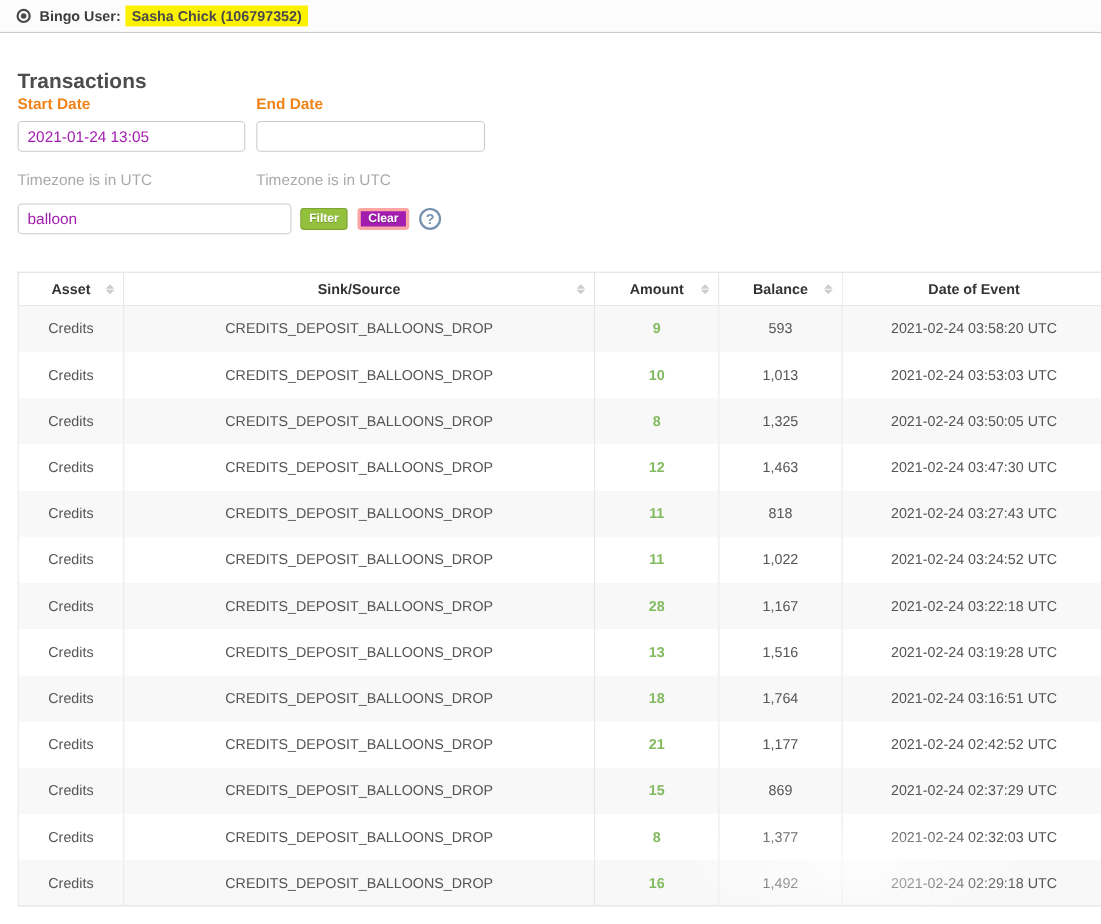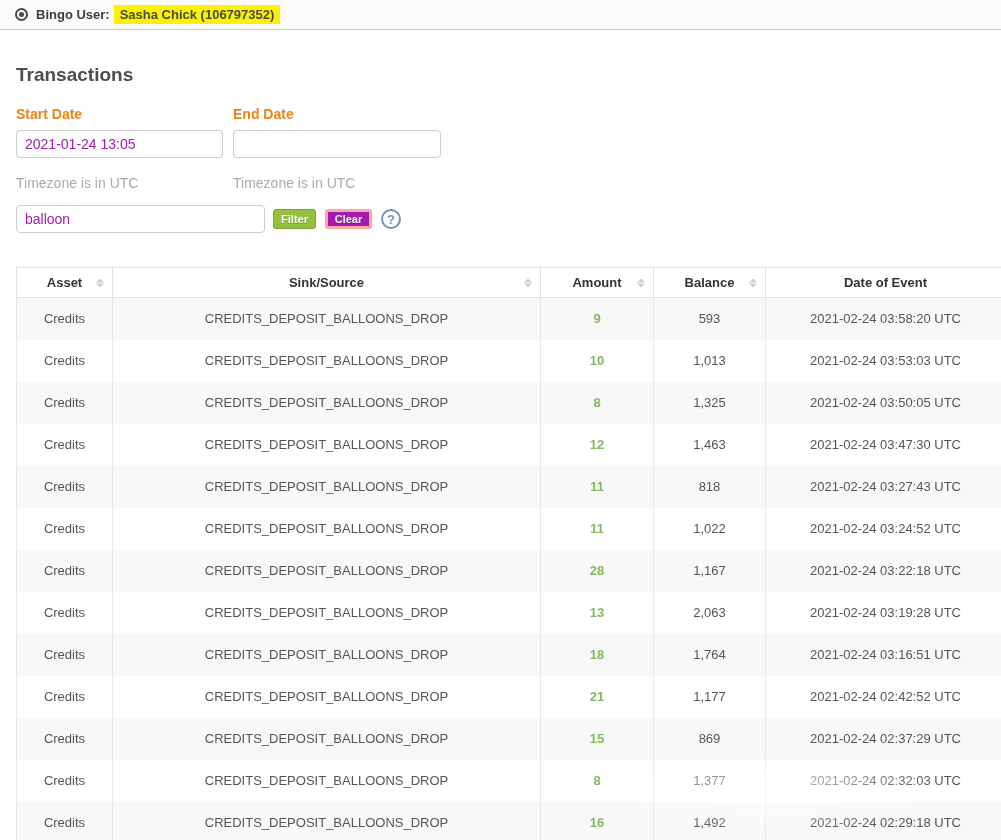--- a/index.html
+++ b/index.html
@@ -59,21 +59,21 @@
 
   
   .content { padding-left: 16px; }
   .page-title {
     font-size: 19px;
     font-weight: bold;
     color: #4d4d4d;
     margin: 34px 0 0 0;
   }
 
-  .filter-row { display: flex; margin-top: 20px; }
+  .filter-row { display: flex; }
   .date-group { width: 207px; }
   .date-group + .date-group { margin-left: 10px; width: 208px; }
   .field-label {
     color: #ef8318;
     font-size: 14px;
     font-weight: bold;
     margin-bottom: 8px;
   }
   .text-input {
     width: 100%;
@@ -316,21 +316,21 @@
               <td class="asset-cell">Credits</td>
               <td class="sink-source-cell">CREDITS_DEPOSIT_BALLOONS_DROP</td>
               <td class="amount-cell">28</td>
               <td class="balance-cell">1,167</td>
               <td class="date-cell">2021-02-24 03:22:18 UTC</td>
             </tr>
             <tr>
               <td class="asset-cell">Credits</td>
               <td class="sink-source-cell">CREDITS_DEPOSIT_BALLOONS_DROP</td>
               <td class="amount-cell">13</td>
-              <td class="balance-cell">2,063</td>
+              <td class="balance-cell">1,516</td>
               <td class="date-cell">2021-02-24 03:19:28 UTC</td>
             </tr>
             <tr>
               <td class="asset-cell">Credits</td>
               <td class="sink-source-cell">CREDITS_DEPOSIT_BALLOONS_DROP</td>
               <td class="amount-cell">18</td>
               <td class="balance-cell">1,764</td>
               <td class="date-cell">2021-02-24 03:16:51 UTC</td>
             </tr>
             <tr>

